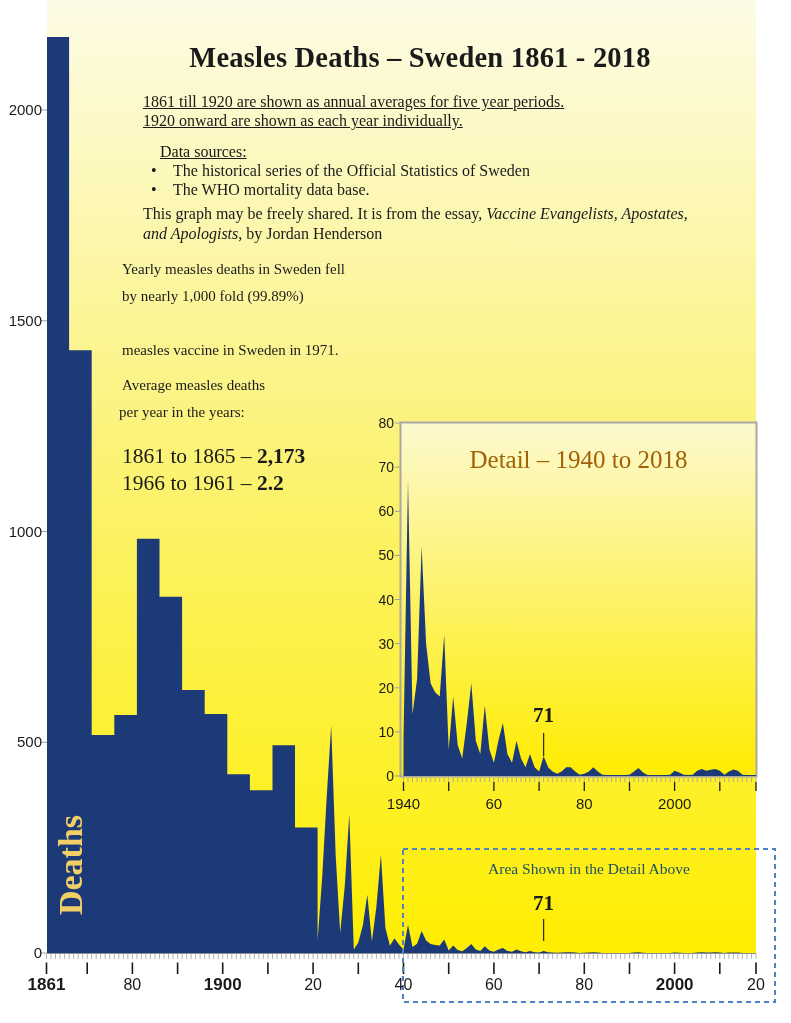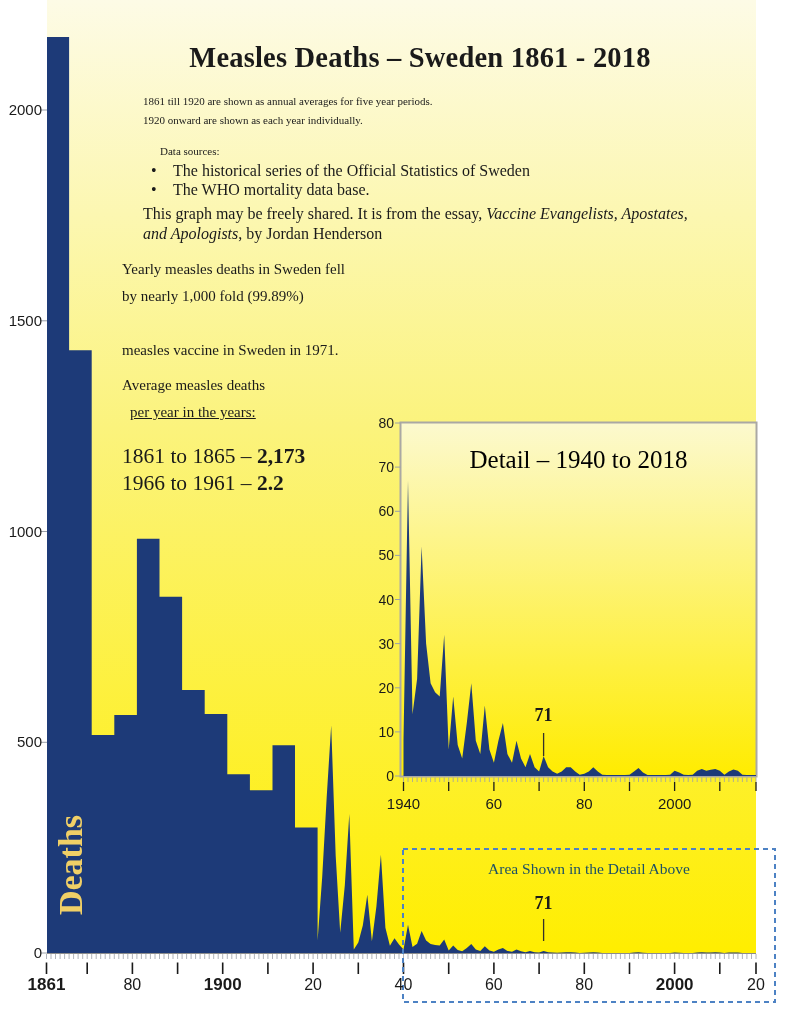--- a/index.html
+++ b/index.html
@@ -6,35 +6,35 @@
   .page{position:relative;width:791px;height:1023px;background:#ffffff;overflow:hidden;
         font-family:"Liberation Serif",serif;color:#1a1a1a;}
   .abs{position:absolute;}
   .sans{font-family:"Liberation Sans",sans-serif;}
   .right{text-align:right;}
   .center{text-align:center;}
   .bold{font-weight:700;}
   .italic{font-style:italic;}
   #chart-svg{position:absolute;left:0;top:0;}
   .title{font-size:28.5px;font-weight:700;letter-spacing:.2px;}
-  .note{font-size:11px;line-height:19px;}
+  .note{font-size:16px;line-height:19px;text-decoration:underline;}
   .bullet{font-size:16px;line-height:19px;padding-left:30px;}
   .bullet::before{content:"\2022";position:absolute;left:8px;}
   .share{font-size:16px;line-height:19.5px;}
   .statement{font-size:15px;line-height:26px;}
   .avg-row{font-size:21.5px;line-height:26px;}
   .deaths-label{font-size:34px;font-weight:700;transform:rotate(-90deg);transform-origin:center;}
   .detail-title{font-size:25px;}
   .area-box-label{font-size:15.5px;}
   .tick-label{line-height:17px;}
   .s14{font-size:14px;}
   .s15{font-size:15px;}
   .s16{font-size:16px;}
   .s17{font-size:17px;}
-  .anno{font-size:18px;font-weight:700;}
+  .anno{font-size:21px;font-weight:700;}
 </style>
 </head>
 <body>
 
 <div class="page">
 
   <svg id="chart-svg" width="791" height="1023">
       <defs>
         <linearGradient id="gBg" gradientUnits="userSpaceOnUse" x1="0" y1="0" x2="0" y2="953">
           <stop offset="0%" stop-color="#fdfbe6"></stop>
@@ -76,32 +76,32 @@
 
   <div class="abs share" style="left:143px;top:204px;width:556px;">
     <span>This graph may be freely shared. It is from the essay, </span><span class="italic">Vaccine Evangelists, Apostates, and Apologists</span><span>, by Jordan Henderson</span>
   </div>
 
   <div class="abs statement" style="left:122px;top:256px;width:380px;">Yearly measles deaths in Sweden fell</div>
   <div class="abs statement" style="left:122px;top:283px;width:380px;">by nearly 1,000 fold (99.89%)</div>
   <div class="abs statement" style="left:122px;top:337px;width:380px;">measles vaccine in Sweden in 1971.</div>
 
   <div class="abs statement" style="left:122px;top:372px;width:320px;">Average measles deaths</div>
-  <div class="abs statement" style="left:130px;top:399px;width:320px;text-decoration:underline;">per year in the years:</div>
+  <div class="abs statement" style="left:119px;top:399px;width:320px;">per year in the years:</div>
 
   <div class="abs avg-row" style="left:122px;top:443px;width:320px;">
     <span>1861 to 1865 – </span><span class="bold">2,173</span>
   </div>
   <div class="abs avg-row" style="left:122px;top:470px;width:320px;">
     <span>1966 to 1961 – </span><span class="bold">2.2</span>
   </div>
 
   <div class="abs deaths-label center gold" style="left: -8px; top: 845px; width: 160px; height: 40px; color: rgb(240, 207, 102);">Deaths</div>
 
-  <div class="abs detail-title center teal" style="left: 400px; top: 446px; width: 357px; color: #000000;">Detail – 1940 to 2018</div>
+  <div class="abs detail-title center teal" style="left: 400px; top: 446px; width: 357px; color: #a16207;">Detail – 1940 to 2018</div>
 
   <div class="abs area-box-label center teal" style="left: 403px; top: 860px; width: 372px; color: rgb(28, 80, 102);">Area Shown in the Detail Above</div>
 
 <div class="abs tick-label sans s15 right" style="left: 0px; top: 944px; width: 42px;">0</div>
     <div class="abs tick-label sans s15 right" style="left: 0px; top: 733.25px; width: 42px;">500</div>
     <div class="abs tick-label sans s15 right" style="left: 0px; top: 522.5px; width: 42px;">1000</div>
     <div class="abs tick-label sans s15 right" style="left: 0px; top: 311.75px; width: 42px;">1500</div>
     <div class="abs tick-label sans s15 right" style="left: 0px; top: 101px; width: 42px;">2000</div>
     <div class="abs tick-label sans center s17 bold" style="left: 16.5px; top: 976px; width: 60px;">1861</div>
     <div class="abs tick-label sans center s16" style="left: 102.361px; top: 976px; width: 60px;">80</div>

